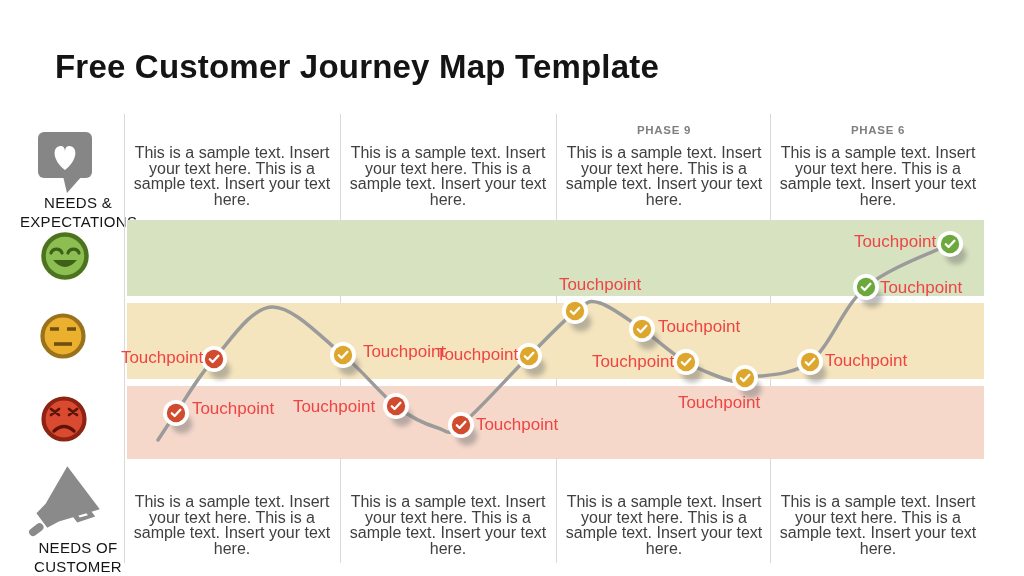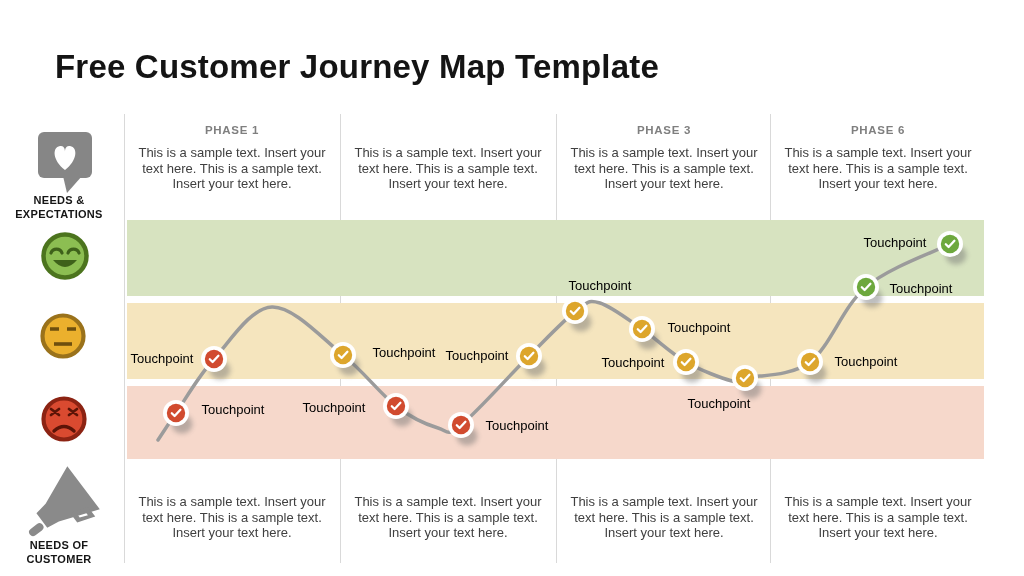--- a/index.html
+++ b/index.html
@@ -6,29 +6,29 @@
   .slide{position:relative;width:1024px;height:576px;background:#ffffff;overflow:hidden;
          font-family:"Liberation Sans",sans-serif;margin-top:15px;}
   .title{position:absolute;left:55px;top:33px;margin:0;font-size:33px;font-weight:600;
          color:#141414;letter-spacing:0.2px;white-space:nowrap;}
   .divider{position:absolute;top:99px;width:1px;height:449px;background:#d9d9d9;}
   .band{position:absolute;left:127px;width:857px;}
   .phase-col{position:absolute;top:0;width:216px;height:576px;}
   .phase-head{position:absolute;top:109px;left:0;width:216px;margin:0;text-align:center;
               font-size:11.5px;font-weight:bold;color:#7f7f7f;letter-spacing:0.7px;}
   .phase-top,.phase-bottom{position:absolute;left:3px;width:210px;margin:0;text-align:center;
-              font-size:13px;line-height:15.6px;color:#404040;}
+              font-size:16px;line-height:15.6px;color:#404040;}
   .phase-top{top:130px;}
   .phase-bottom{top:479px;}
-  .tp-label{position:absolute;transform:translate(-50%,-50%);font-size:13px;color:#000000;
+  .tp-label{position:absolute;transform:translate(-50%,-50%);font-size:17px;color:#ef4444;
             white-space:nowrap;text-align:center;}
   .overlay{position:absolute;left:0;top:0;}
   .side-icon{position:absolute;}
-  .side-label{position:absolute;left:1px;width:116px;text-align:center;font-size:11px;
-              font-weight:bold;letter-spacing:0.3px;line-height:1.25;color:#151515;}
+  .side-label{position:absolute;left:20px;width:116px;text-align:center;font-size:15px;
+              font-weight:normal;letter-spacing:0.3px;line-height:1.25;color:#151515;}
   .side-label span{display:block;}
 </style>
 </head>
 <body>
 
 <div class="slide">
 
   <h1 class="title">Free Customer Journey Map Template</h1>
 
   <aside>
@@ -79,30 +79,29 @@
     <div class="divider" style="left:556px"></div>
     <div class="divider" style="left:770px"></div>
 
     <div id="bands">
         <div class="band" style="top: 205px; height: 76px; background: rgb(215, 227, 192);"></div>
         <div class="band" style="top: 288px; height: 76px; background: rgb(245, 229, 190);"></div>
         <div class="band" style="top: 371px; height: 73px; background: rgb(246, 216, 203);"></div>
       </div>
 
     <section class="phase-col" style="left:124px">
-      <h2 class="phase-head">PHASE 1</h2>
       <p class="phase-top">This is a sample text.  Insert your text here. This is a sample text.  Insert your text here.</p>
       <p class="phase-bottom">This is a sample text.  Insert your text here. This is a sample text.  Insert your text here.</p>
     </section>
     <section class="phase-col" style="left:340px">
       <p class="phase-top">This is a sample text.  Insert your text here. This is a sample text.  Insert your text here.</p>
       <p class="phase-bottom">This is a sample text.  Insert your text here. This is a sample text.  Insert your text here.</p>
     </section>
     <section class="phase-col" style="left:556px">
-      <h2 class="phase-head">PHASE 3</h2>
+      <h2 class="phase-head">PHASE 9</h2>
       <p class="phase-top">This is a sample text.  Insert your text here. This is a sample text.  Insert your text here.</p>
       <p class="phase-bottom">This is a sample text.  Insert your text here. This is a sample text.  Insert your text here.</p>
     </section>
     <section class="phase-col" style="left:770px">
       <h2 class="phase-head">PHASE 6</h2>
       <p class="phase-top">This is a sample text.  Insert your text here. This is a sample text.  Insert your text here.</p>
       <p class="phase-bottom">This is a sample text.  Insert your text here. This is a sample text.  Insert your text here.</p>
     </section>
 
     <svg class="overlay" width="1024" height="576" viewBox="0 0 1024 576" id="journey-svg">

